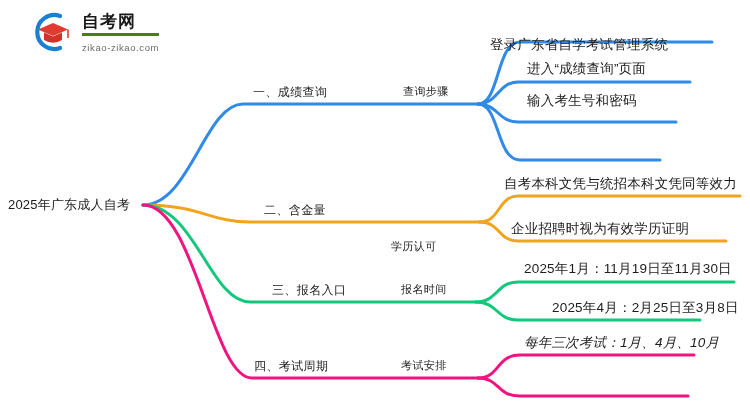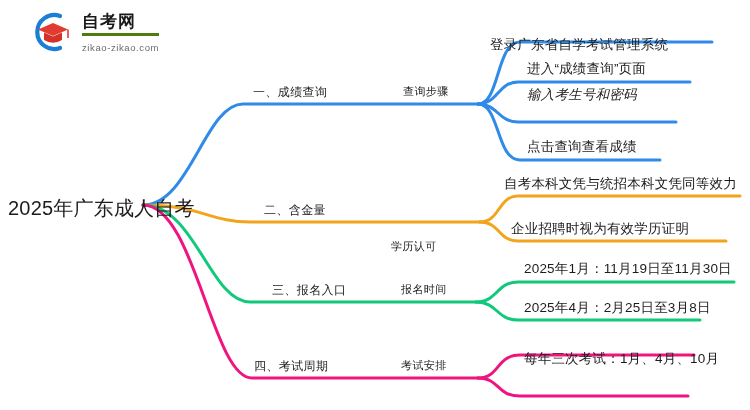--- a/index.html
+++ b/index.html
@@ -69,21 +69,21 @@
   }
 
   
   .node {
     position: absolute;
     color: #1c1c1c;
     white-space: nowrap;
     line-height: 1;
   }
   .root-node {
-    font-size: 20px;
+    font-size: 13px;
     font-weight: 500;
     letter-spacing: 0.2px;
   }
   .branch-label {
     font-size: 12px;
     letter-spacing: 0.4px;
   }
   .sub-label {
     font-size: 11px;
     letter-spacing: 0.4px;
@@ -136,33 +136,32 @@
     </g>
   </svg>
 
   <div class="node root-node" style="left:8px; top:198px;">2025年广东成人自考</div>
 
   <div class="node branch-label" style="left:253px; top:86px;">一、成绩查询</div>
   <div class="node sub-label" style="left:403px; top:86px;">查询步骤</div>
 
   <div class="node leaf-label" style="left:490px; top:22px;margin-top:16px;">登录广东省自学考试管理系统</div>
   <div class="node leaf-label" style="left:527px; top:62px;">进入“成绩查询”页面</div>
-  <div class="node leaf-label" style="left:527px; top:88px;font-style:italic;">输入考生号和密码</div>
-  <div class="node leaf-label" style="left:527px; top:140px;">点击查询查看成绩</div>
+  <div class="node leaf-label" style="left:527px; top:94px;">输入考生号和密码</div>
 
   <div class="node branch-label" style="left:264px; top:204px;">二、含金量</div>
   <div class="node sub-label" style="left:391px; top:204px;margin-top:37px;">学历认可</div>
 
   <div class="node leaf-label" style="left:504px; top:177px;">自考本科文凭与统招本科文凭同等效力</div>
   <div class="node leaf-label" style="left:511px; top:222px;">企业招聘时视为有效学历证明</div>
 
   <div class="node branch-label" style="left:272px; top:284px;">三、报名入口</div>
   <div class="node sub-label" style="left:401px; top:284px;">报名时间</div>
 
   <div class="node leaf-label" style="left:524px; top:262px;">2025年1月：11月19日至11月30日</div>
-  <div class="node leaf-label" style="left:524px; top:301px;">2025年4月：2月25日至3月8日</div>
+  <div class="node leaf-label" style="left:552px; top:301px;">2025年4月：2月25日至3月8日</div>
 
   <div class="node branch-label" style="left:254px; top:360px;">四、考试周期</div>
   <div class="node sub-label" style="left:401px; top:360px;">考试安排</div>
 
-  <div class="node leaf-label" style="left:524px; top:352px;">每年三次考试：1月、4月、10月</div>
+  <div class="node leaf-label" style="left:524px; top:336px;font-style:italic;">每年三次考试：1月、4月、10月</div>
 
 </div>
 
 </body></html>

